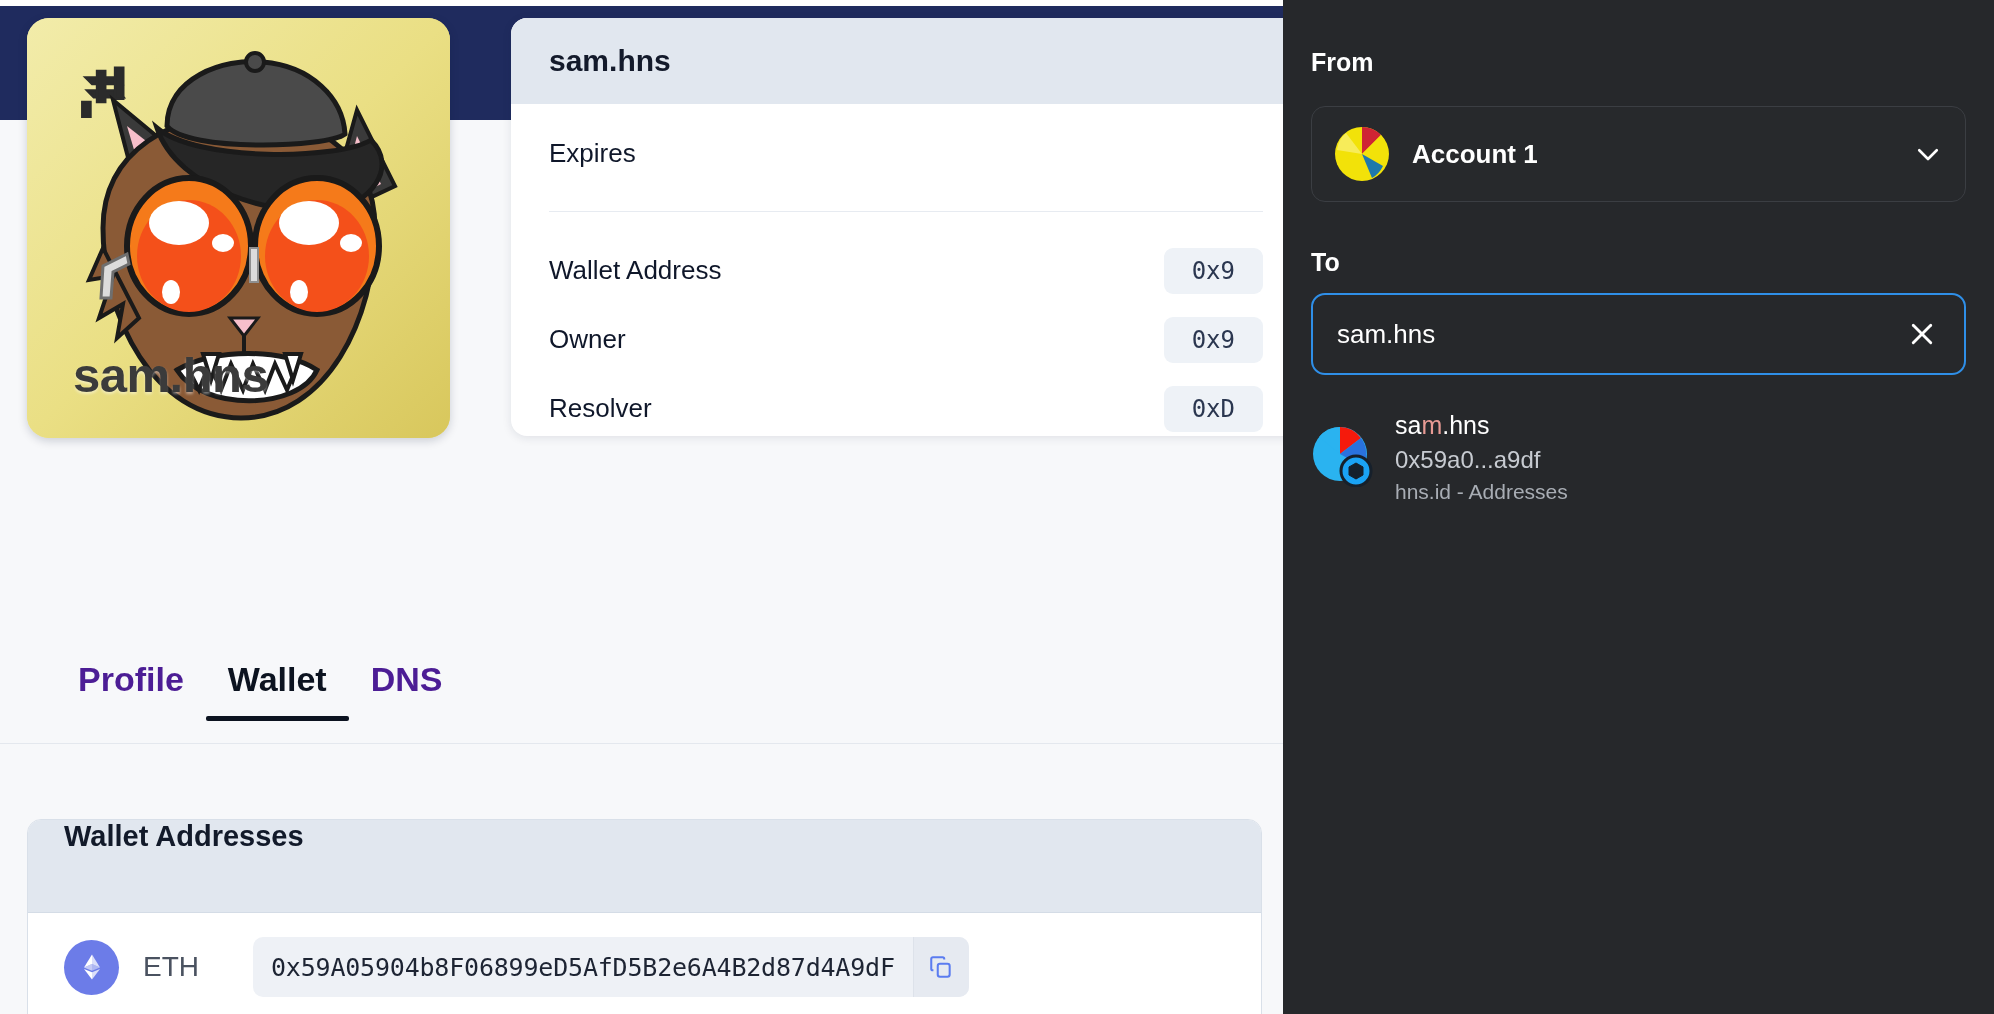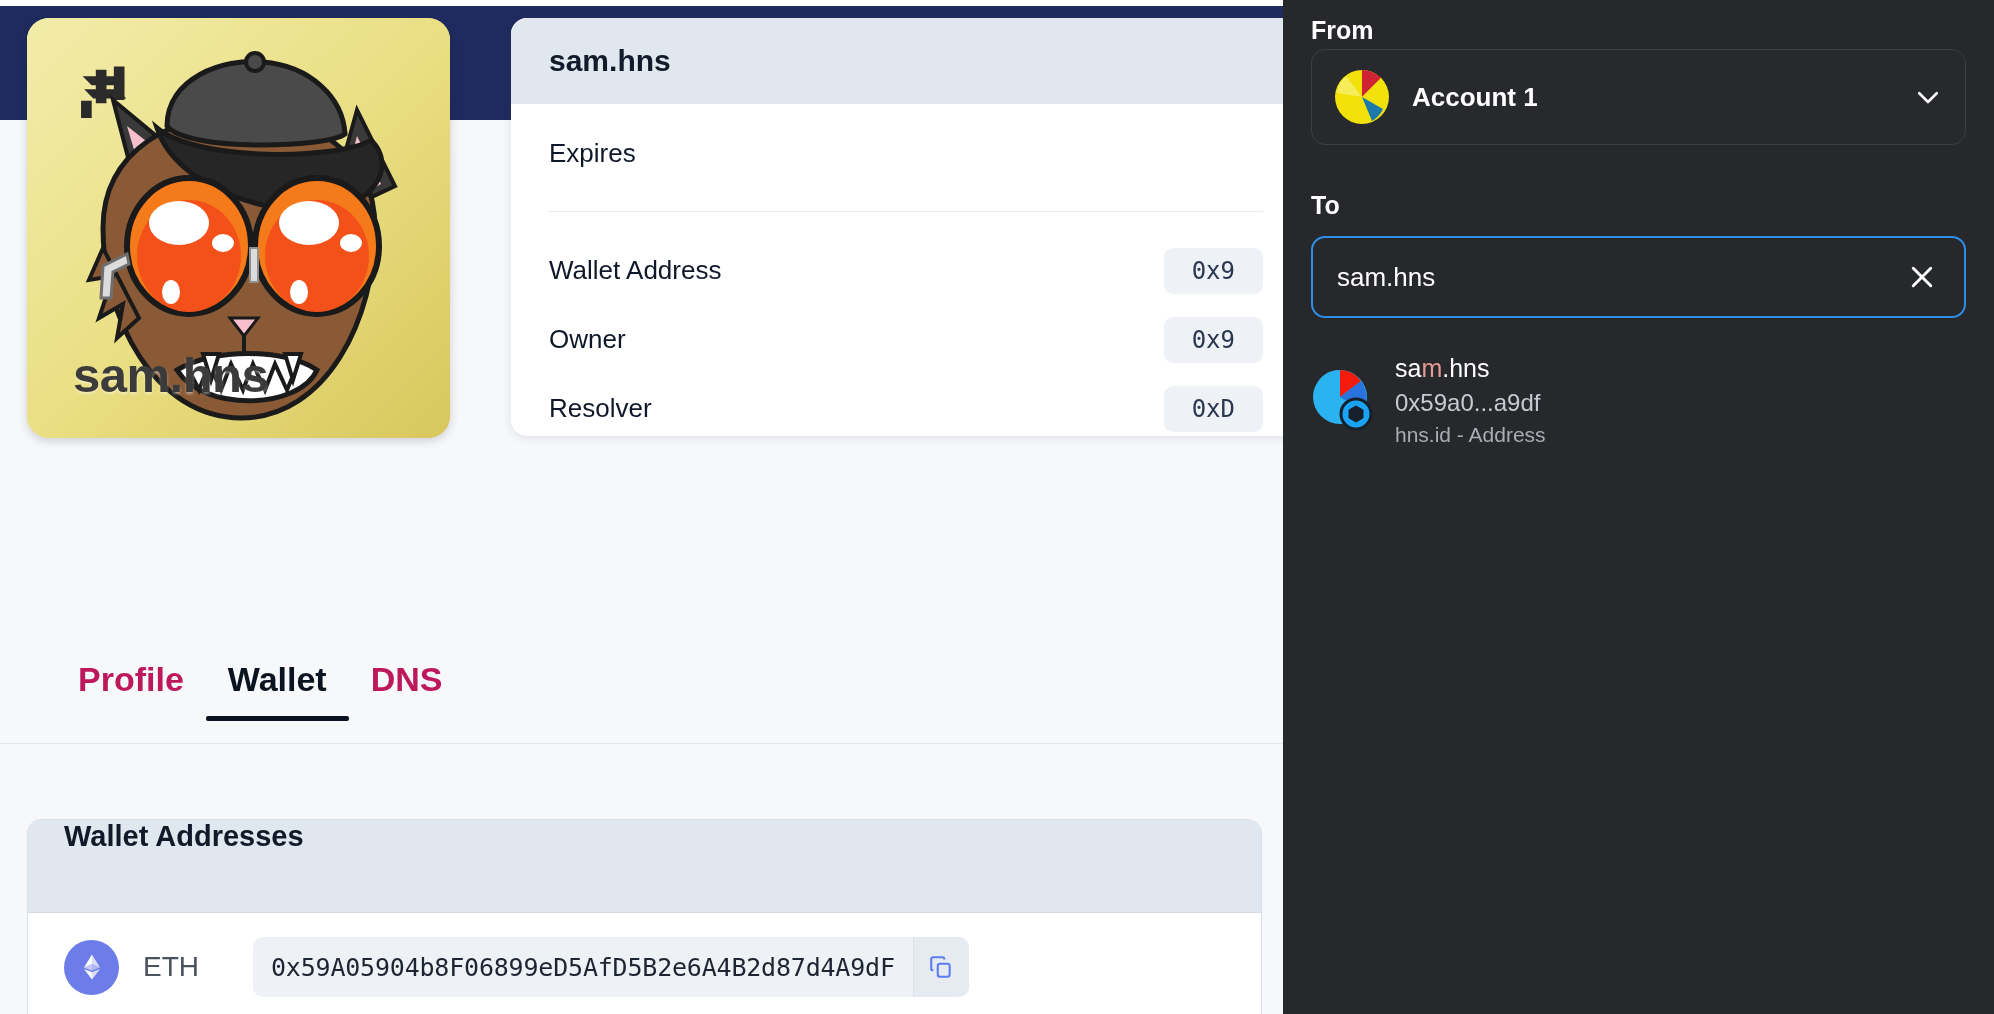--- a/index.html
+++ b/index.html
@@ -77,21 +77,21 @@
   
   .tabs {
     position: absolute; left: 0; top: 654px; width: 1283px;
     height: 90px;
     border-bottom: 1px solid #e4e8ee;
     display: flex; align-items: flex-start; gap: 0;
     padding-left: 56px;
   }
   .tab {
     font-size: 34px; font-weight: 700;
-    color: #be185d;
+    color: #4c1d95;
     padding: 6px 22px 22px 22px;
     cursor: pointer;
     position: relative;
     background: none; border: none;
     font-family: "Liberation Sans", sans-serif;
   }
   .tab.active { color: #0c1320; }
   .tab.active::after {
     content: ""; position: absolute; left: 0; right: 0; bottom: 0;
     height: 5px; background: #0c1320; border-radius: 2px;
@@ -156,24 +156,24 @@
     display: flex; align-items: center; justify-content: center;
     background: none; border: none; cursor: pointer; color: #fff;
   }
   .send-title {
     width: 100%; text-align: center;
     font-size: 28px; font-weight: 700; color: #ffffff;
     letter-spacing: .2px;
   }
   .section-label {
     font-size: 25px; font-weight: 700; color: #ffffff;
-    padding: 0 28px; margin-top: 16px;
+    padding: 0 28px; margin-top: 48px;
   }
   .account-card {
-    margin: 4px 28px 0 28px;
+    margin: 29px 28px 0 28px;
     border: 1px solid #3b3e43;
     border-radius: 14px;
     height: 96px;
     display: flex; align-items: center;
     padding: 8px 22px;
     cursor: pointer;
     background: #27292c;
   }
   .account-avatar { width: 56px; height: 56px; flex: 0 0 auto; }
   .account-meta { margin-left: 22px; flex: 1 1 auto; }
@@ -391,18 +391,18 @@
             <path d="M38 42 L45 46 L45 54 L38 50 Z"></path>
             <path d="M52 42 L52 50 L45 54 L45 46 Z"></path>
           </g>
         </svg>
       </span>
       <span class="result-meta">
         <span class="result-name" style="display:block">
           <span>sa</span><span class="hl">m</span><span>.hns</span>
         </span>
         <span class="result-addr" style="display:block">0x59a0...a9df</span>
-        <span class="result-src" style="display:block">hns.id - Address</span>
+        <span class="result-src" style="display:block">hns.id - Addresses</span>
       </span>
     </div>
 
   </div>
 </div>
 
 </body></html>

